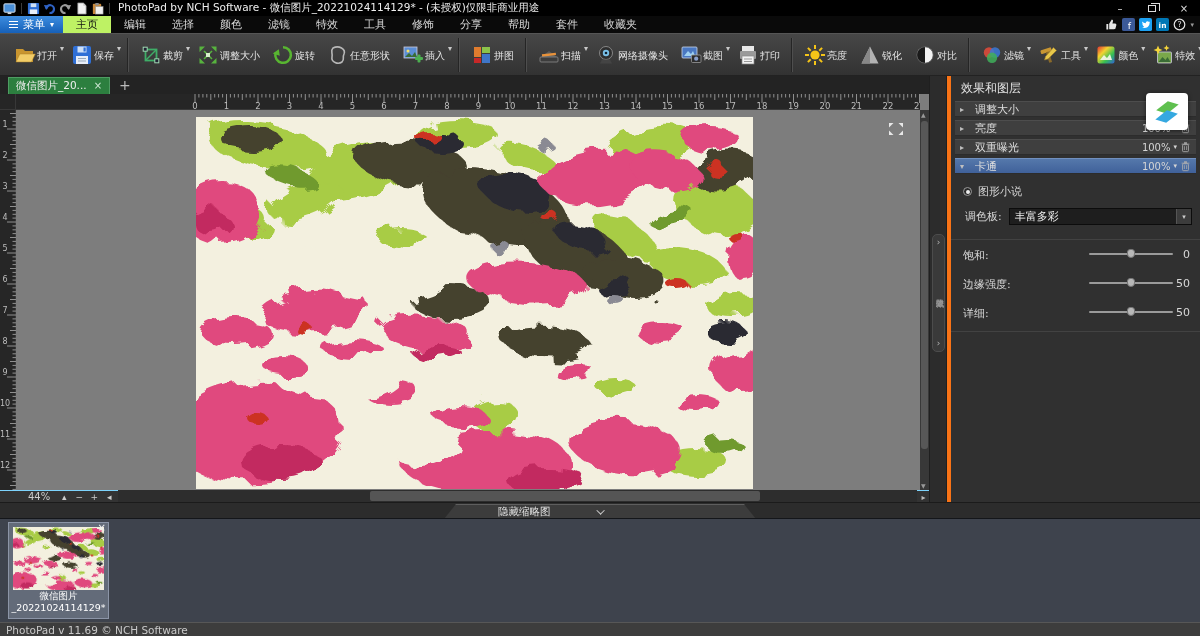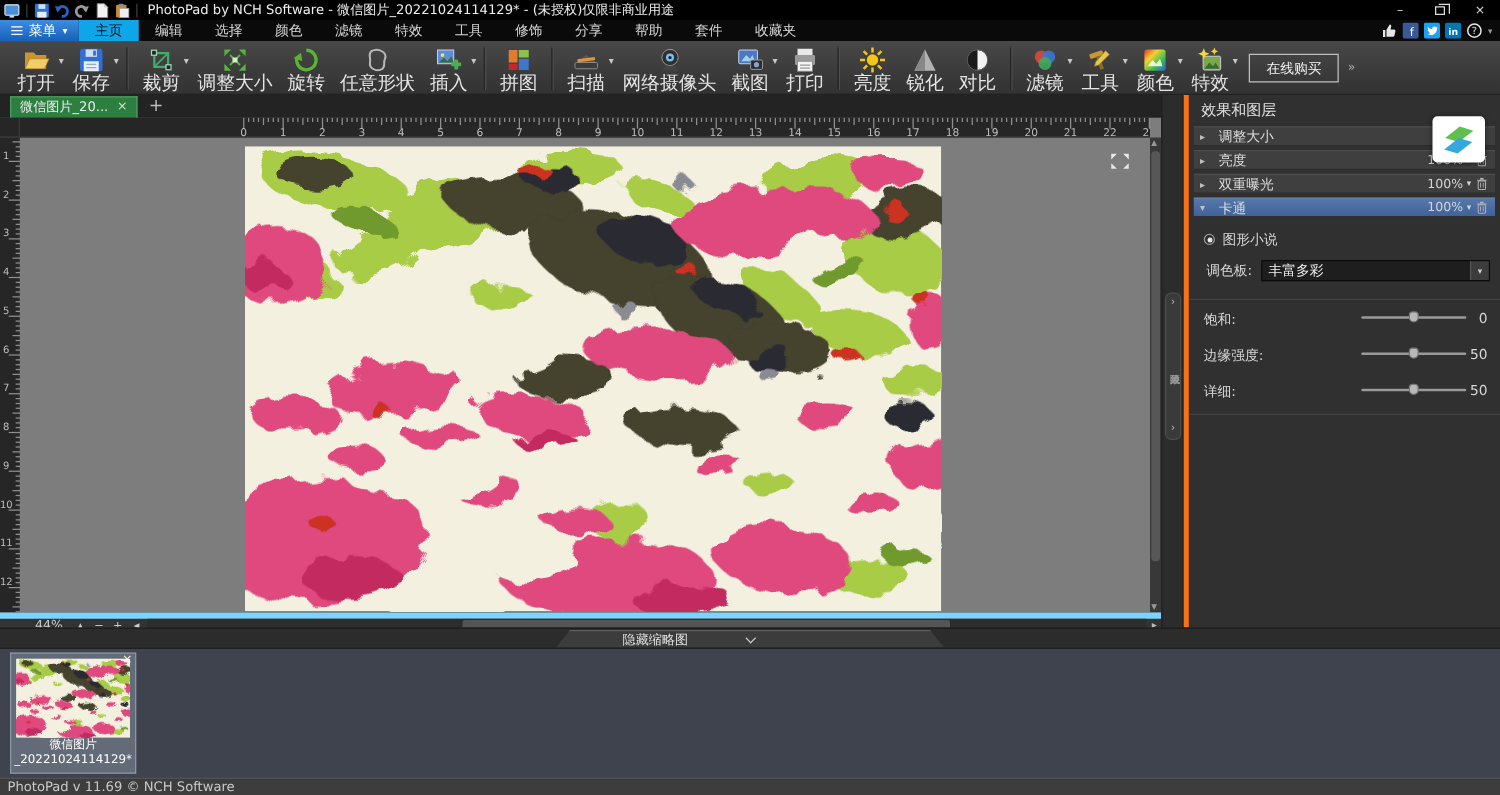--- a/index.html
+++ b/index.html
@@ -19,32 +19,32 @@
   .restore-box:before{content:"";position:absolute;left:2px;top:-3px;width:8px;height:7px;border:1px solid #ddd;border-bottom:none;border-left:none}
 
   
   .menubar{position:absolute;left:0;top:16px;width:100%;height:17px;background:#0a0a0a;display:flex;align-items:stretch;color:#d8d8d8;font-size:11px;z-index:20}
   .menu-btn{display:flex;align-items:center;gap:5px;padding:0 9px;background:linear-gradient(#3d8de0,#1660b8);color:#fff}
   .burger{display:inline-block;width:9px}
   .burger i{display:block;height:1.5px;background:#fff;margin:1.5px 0}
   .menu-caret{font-size:8px}
   .menu-tabs{display:flex}
   .mtab{padding:0 13px;display:flex;align-items:center;color:#d8d8d8}
-  .mtab.active{background:#0ea5e9;color:#111}
+  .mtab.active{background:#bef264;color:#111}
   .menu-right{margin-left:auto;display:flex;align-items:center;gap:4px;padding-right:6px}
   .sicon{width:13px;height:13px;display:inline-flex}
   .sicon svg{width:100%;height:100%}
   .help-caret{color:#999;font-size:7px}
 
   
   .toolbar{position:absolute;left:0;top:33px;width:100%;height:43px;background:linear-gradient(#474747,#323232);border-top:1px solid #555;border-bottom:1px solid #222;display:flex;align-items:center;padding-left:8px;color:#e4e4e4;z-index:20}
   .tb-group{display:flex;align-items:center;height:100%}
   .tb-sep{width:0;height:34px;border-left:1px solid #252525;border-right:1px solid #4e4e4e;margin:0 5px}
   .tbtn-wrap{display:flex;align-items:center}
-  .tbtn{display:flex;flex-direction:column;align-items:center;justify-content:center;padding:1px 6px 0;font-size:15px;gap:1px}
+  .tbtn{display:flex;flex-direction:row;align-items:center;justify-content:center;padding:1px 6px 0;font-size:10px;gap:1px}
   .ticon{width:22px;height:22px;display:flex}
   .ticon svg{width:100%;height:100%}
   .tlabel{white-space:nowrap;line-height:13px}
   .dd{font-size:8px;color:#c8c8c8;margin:0 1px 12px -3px}
   .buy-btn{border:1px solid #c0c0c0;color:#f2f2f2;font-size:11px;padding:3px 13px;margin-left:8px;white-space:nowrap}
   .overflow{color:#aaa;margin-left:7px;font-size:10px}
 
   
   .tabstrip{position:absolute;left:0;top:76px;width:929px;height:18px;background:#232323;display:flex;align-items:flex-end;z-index:5}
   .doc-tab{height:17px;margin-left:8px;background:#2c7f3f;border:1px solid #4f9c63;border-bottom:none;color:#eee;font-size:10.5px;display:flex;align-items:center;gap:7px;padding:0 7px}
@@ -56,21 +56,21 @@
   .corner{position:absolute;left:0;top:0;width:16px;height:16px;background:#262626;border-right:1px solid #383838;border-bottom:1px solid #383838}
   .hruler{position:absolute;left:16px;top:0;width:904px;height:16px;background:#262626;border-bottom:1px solid #383838}
   .vruler{position:absolute;left:0;top:16px;width:16px;height:380px;background:#262626;border-right:1px solid #383838}
   .viewport{position:absolute;left:16px;top:16px;width:904px;height:380px;overflow:hidden}
   .artwork{position:absolute;left:180px;top:7px;width:557px;height:372px;display:block}
   .expand-btn{position:absolute;right:16px;top:11px;width:16px;height:14px}
   .vscroll{position:absolute;left:920px;top:16px;width:9px;height:380px;background:#383838;font-size:6px;color:#999}
   .vthumb{position:absolute;left:1px;top:11px;width:7px;height:328px;background:#575757;border-radius:3px}
   .vs-up{position:absolute;top:1px;left:1px}
   .vs-dn{position:absolute;bottom:1px;left:1px}
-  .canvas-bottombar{position:absolute;left:0;top:396px;width:929px;height:12px;background:#333;display:flex;align-items:flex-start;font-size:10px;color:#ccc;border-top:5px solid #7dd3fc}
+  .canvas-bottombar{position:absolute;left:0;top:396px;width:929px;height:12px;background:#333;display:flex;align-items:flex-end;font-size:10px;color:#ccc;border-top:1px solid #7dd3fc}
   .zoomval{margin-left:28px;margin-right:8px;font-size:10px}
   .zbtn{width:12px;height:11px;display:flex;align-items:center;justify-content:center;font-size:9px;color:#ccc;margin-right:3px}
   .hscroll{position:relative;flex:1;height:12px;margin-right:1px;background:#2d2d2d}
   .hthumb{position:absolute;left:252px;top:1px;width:390px;height:10px;background:#555;border-radius:2px}
   .hs-r{width:11px;text-align:center;font-size:8px;color:#bbb}
 
   
   .collapse-strip{position:absolute;left:929px;top:76px;width:18px;height:426px;background:#2c2c2c;border-left:1px solid #1f1f1f;border-right:1px solid #1f1f1f}
   .cs-handle{position:absolute;left:2px;top:158px;width:13px;height:118px;background:#3a3a3a;border:1px solid #4c4c4c;border-radius:5px;display:flex;flex-direction:column;align-items:center;justify-content:space-between;padding:3px 0;color:#b5b5b5}
   .cs-arrow{font-size:9px;line-height:9px}

